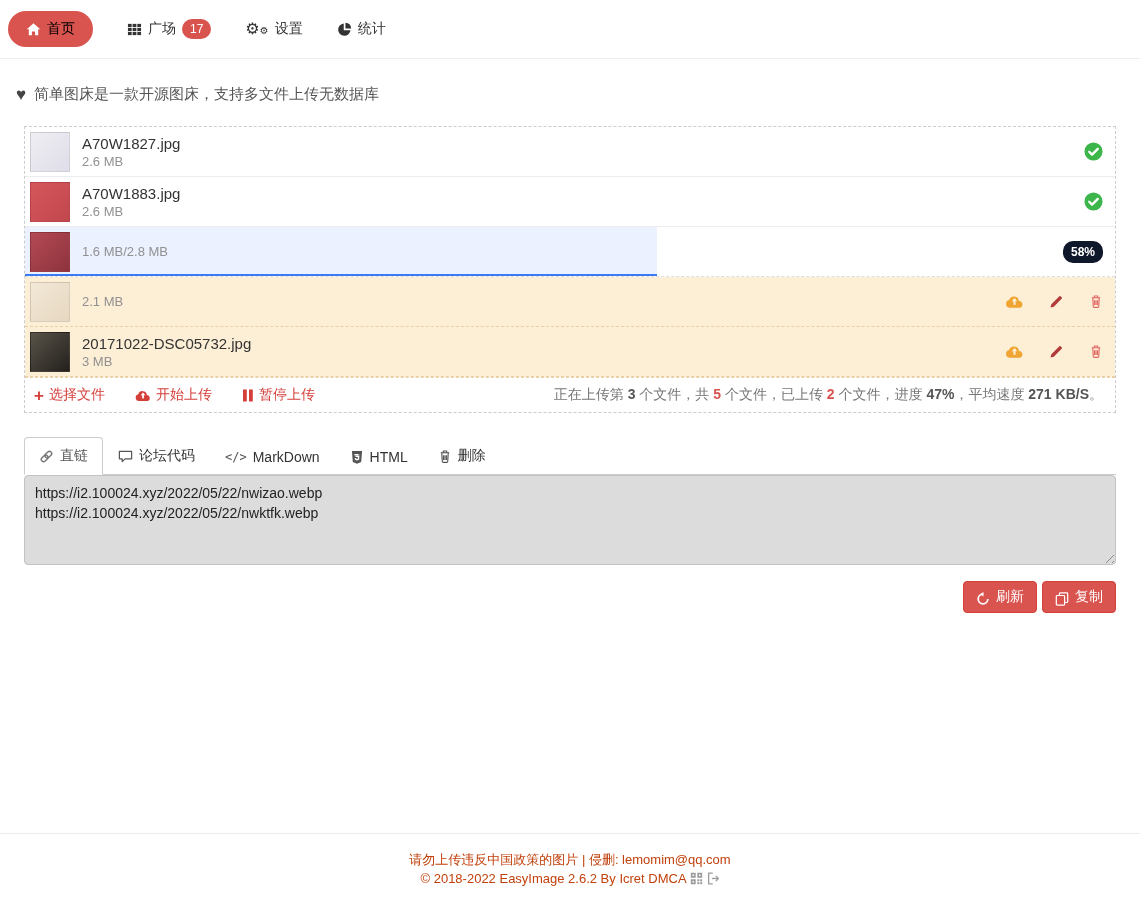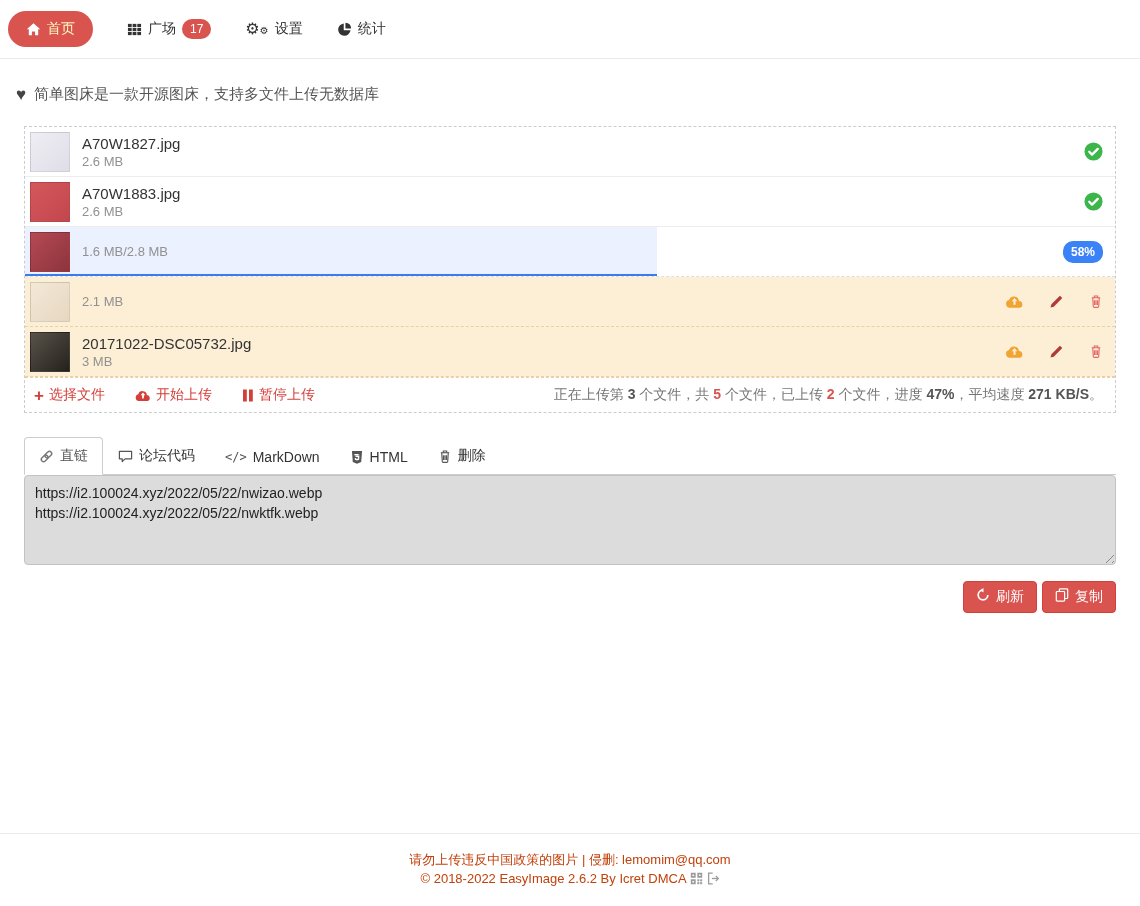--- a/index.html
+++ b/index.html
@@ -5,21 +5,21 @@
   * { box-sizing: border-box; margin: 0; padding: 0; }
   html,body { width:1140px; height:906px; background:#fff;
     font-family:"Liberation Sans","DejaVu Sans",sans-serif; color:#333; }
   body { display:flex; flex-direction:column; overflow:hidden; }
 
   
   .navbar { display:flex; align-items:center; gap:34px; padding:11px 10px 11px 8px;
     border-bottom:1px solid #ececec; }
   .nav-item { display:flex; align-items:center; gap:6px; font-size:14px; color:#333;
     text-decoration:none; cursor:pointer; }
-  .nav-item.active { background:#d9534f; color:#fef9c3; border-radius:20px; padding:9px 18px; }
+  .nav-item.active { background:#d9534f; color:#000000; border-radius:20px; padding:9px 18px; }
   .nav-badge { background:#d9534f; color:#fff; font-size:12px; line-height:1;
     padding:4px 8px; border-radius:10px; }
   .gear-glyph { font-size:16px; line-height:1; }
   .gear-glyph small { font-size:10px; }
 
   
   .tagline { display:flex; align-items:center; gap:8px; padding:26px 16px 22px 16px;
     font-size:15px; color:#555; }
   .heart { color:#444; font-size:17px; line-height:1; }
 
@@ -35,21 +35,21 @@
     padding:0 12px 0 5px; }
   .thumb { width:40px; height:40px; border:1px solid rgba(0,0,0,.1); flex:none; }
   .meta { margin-left:12px; flex:1; min-width:0; }
   .fname { font-size:15px; color:#333; line-height:19px; }
   .fsize { font-size:13px; color:#919191; line-height:17px; }
   .right { display:flex; align-items:center; }
   .st-done, .st-progress, .st-pending { display:none; }
   .file-row.done .st-done { display:flex; }
   .file-row.uploading .st-progress { display:inline-block; }
   .file-row.pending .st-pending { display:flex; gap:25px; align-items:center; }
-  .badge-progress { background:#3b82f6; color:#fff; font-size:12px; font-weight:bold;
+  .badge-progress { background:#0f172a; color:#fff; font-size:12px; font-weight:bold;
     padding:4px 8px; border-radius:10px; }
   .act { cursor:pointer; display:flex; align-items:center; }
 
   
   .upload-toolbar { display:flex; align-items:center; height:35px; padding:0 12px 0 9px;
     background:#fff; }
   .tool-link { display:flex; align-items:center; gap:5px; color:#d43f3a; font-size:14px;
     background:none; border:none; cursor:pointer; margin-right:30px;
     font-family:inherit; }
   .tool-plus { font-size:17px; font-weight:bold; line-height:1; }
@@ -72,21 +72,21 @@
   .output-wrap { position:relative; margin:0 24px; }
   textarea.output { width:100%; height:90px; display:block; resize:none;
     background:#dcdcdc; border:1px solid #c3c3c3; border-radius:4px;
     padding:7px 10px; font-size:14px; line-height:20px; color:#222;
     font-family:"Liberation Sans","DejaVu Sans",sans-serif; outline:none; }
   .resize-grip { position:absolute; right:2px; bottom:2px; width:12px; height:12px;
     background:repeating-linear-gradient(135deg, transparent 0 3px, #8a8a8a 3px 4px);
     clip-path:polygon(100% 0, 100% 100%, 0 100%); cursor:nwse-resize; }
 
   .action-row { display:flex; justify-content:flex-end; gap:5px; margin:16px 24px 0 24px; }
-  .btn-red { display:flex; align-items:flex-start; gap:6px; background:#d9534f;
+  .btn-red { display:flex; align-items:flex-end; gap:6px; background:#d9534f;
     border:1px solid #d43f3a; color:#fff; font-size:14px; padding:6px 12px;
     border-radius:4px; cursor:pointer; font-family:inherit; }
 
   
   .footer { margin-top:auto; border-top:1px solid #ececec; padding:16px 0 18px 0;
     text-align:center; font-size:13px; color:#c2410c; line-height:19px; }
   .footer-icons { display:inline-flex; gap:4px; vertical-align:-2px; }
   .footer-icons span { cursor:pointer; display:inline-flex; }
 </style>
 </head>

